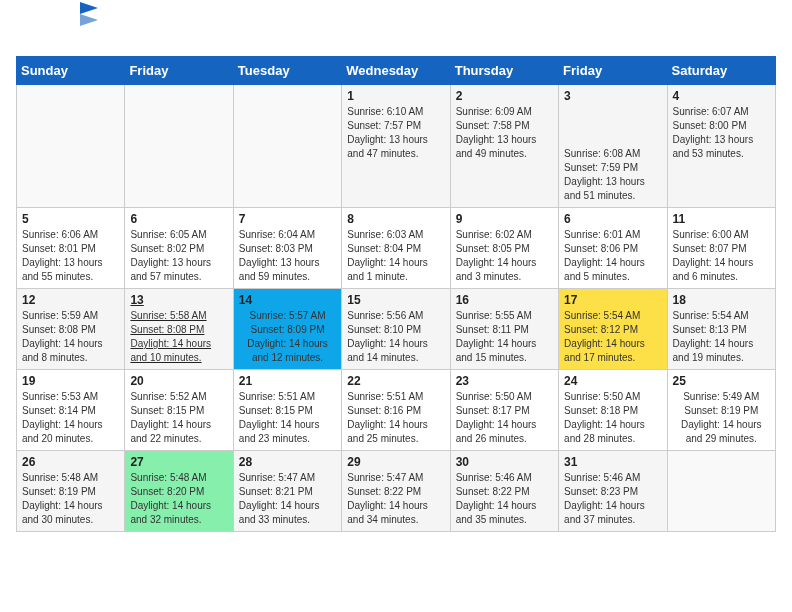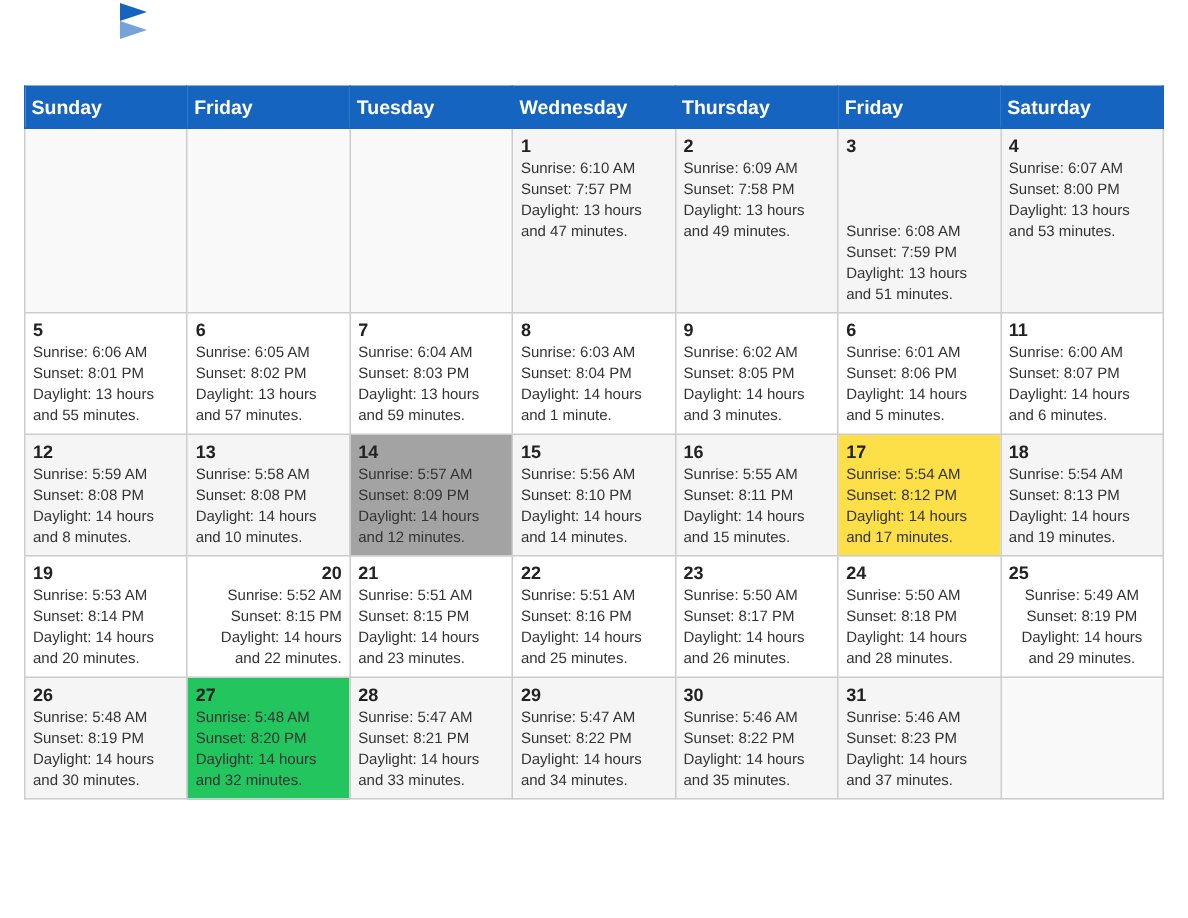--- a/index.html
+++ b/index.html
@@ -198,29 +198,29 @@
 Daylight: 14 hours and 6 minutes.</div>
         </td>
       </tr>
       <tr>
         <td style="background-color: rgb(245, 245, 245);">
           <span class="day-number">12</span>
           <div class="day-info" style="white-space: pre-line;">Sunrise: 5:59 AM
 Sunset: 8:08 PM
 Daylight: 14 hours and 8 minutes.</div>
         </td>
-        <td style="background-color: rgb(245, 245, 245);">
+        <td style="background-color: rgb(245, 245, 245); text-decoration: underline;">
           <span class="day-number">13</span>
           <div class="day-info" style="white-space: pre-line;">Sunrise: 5:58 AM
 Sunset: 8:08 PM
 Daylight: 14 hours and 10 minutes.</div>
         </td>
-        <td style="background-color: #a3a3a3;">
+        <td style="background-color: #0ea5e9;">
           <span class="day-number">14</span>
-          <div class="day-info" style="white-space: pre-line;">Sunrise: 5:57 AM
+          <div class="day-info" style="white-space: pre-line; text-align: center;">Sunrise: 5:57 AM
 Sunset: 8:09 PM
 Daylight: 14 hours and 12 minutes.</div>
         </td>
         <td style="background-color: rgb(245, 245, 245);">
           <span class="day-number">15</span>
           <div class="day-info" style="white-space: pre-line;">Sunrise: 5:56 AM
 Sunset: 8:10 PM
 Daylight: 14 hours and 14 minutes.</div>
         </td>
         <td style="background-color: rgb(245, 245, 245);">
@@ -242,21 +242,21 @@
 Daylight: 14 hours and 19 minutes.</div>
         </td>
       </tr>
       <tr>
         <td style="background-color: rgb(255, 255, 255);">
           <span class="day-number">19</span>
           <div class="day-info" style="white-space: pre-line;">Sunrise: 5:53 AM
 Sunset: 8:14 PM
 Daylight: 14 hours and 20 minutes.</div>
         </td>
-        <td style="background-color: rgb(255, 255, 255); text-align: right;">
+        <td style="background-color: rgb(255, 255, 255);">
           <span class="day-number">20</span>
           <div class="day-info" style="white-space: pre-line;">Sunrise: 5:52 AM
 Sunset: 8:15 PM
 Daylight: 14 hours and 22 minutes.</div>
         </td>
         <td style="background-color: rgb(255, 255, 255);">
           <span class="day-number">21</span>
           <div class="day-info" style="white-space: pre-line;">Sunrise: 5:51 AM
 Sunset: 8:15 PM
 Daylight: 14 hours and 23 minutes.</div>
@@ -286,21 +286,21 @@
 Daylight: 14 hours and 29 minutes.</div>
         </td>
       </tr>
       <tr>
         <td style="background-color: rgb(245, 245, 245);">
           <span class="day-number">26</span>
           <div class="day-info" style="white-space: pre-line;">Sunrise: 5:48 AM
 Sunset: 8:19 PM
 Daylight: 14 hours and 30 minutes.</div>
         </td>
-        <td style="background-color: #22c55e;">
+        <td style="background-color: #86efac;">
           <span class="day-number">27</span>
           <div class="day-info" style="white-space: pre-line;">Sunrise: 5:48 AM
 Sunset: 8:20 PM
 Daylight: 14 hours and 32 minutes.</div>
         </td>
         <td style="background-color: rgb(245, 245, 245);">
           <span class="day-number">28</span>
           <div class="day-info" style="white-space: pre-line;">Sunrise: 5:47 AM
 Sunset: 8:21 PM
 Daylight: 14 hours and 33 minutes.</div>

